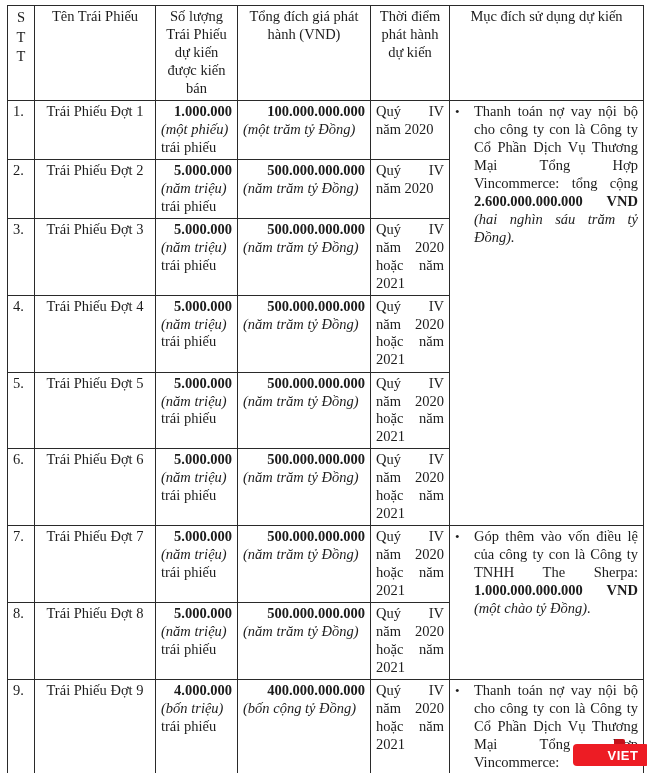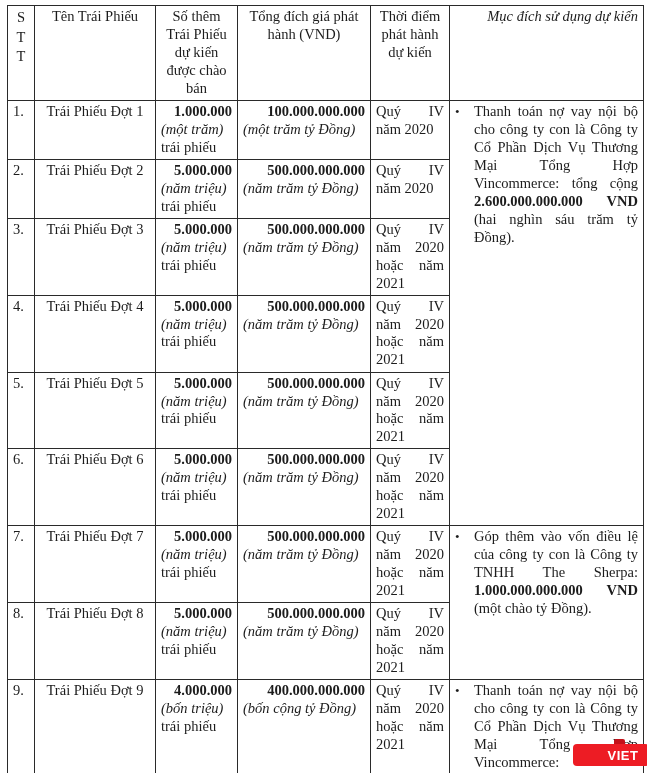--- a/index.html
+++ b/index.html
@@ -22,21 +22,21 @@
   }
   table.bond-table td,table.bond-table th{
     border:1.5px solid #2a2a2a;
     vertical-align:top;
     padding:2px 5px;
     font-weight:normal;
     overflow:hidden;
   }
   th{font-weight:bold;text-align:center;padding-top:4px;}
   th.h-stt{word-break:break-all;line-height:1.35;padding-left:8px;padding-right:8px;}
-  th.h-purpose{text-align:right;padding-left:8px;font-style:italic;}
+  th.h-purpose{text-align:center;padding-left:8px;}
   tr.r-head{height:91px;}
   tr.r1{height:54px;}
   tr.r2{height:55px;}
   tr.r3{height:73px;}
   tr.r4{height:77px;}
   tr.r5{height:70px;}
   tr.r6{height:72px;}
   tr.r7{height:71px;}
   tr.r8{height:72px;}
   tr.r9{height:127px;}
@@ -44,21 +44,21 @@
   td.c-name{padding-left:7px;text-align:center;}
   td.c-qty .num,td.c-par .num{font-weight:bold;display:block;text-align:right;}
   td.c-qty .words,td.c-par .words{font-style:italic;display:block;}
   td.c-qty .unit{display:block;}
   td.c-time{text-align:justify;text-align-last:left;padding-left:7px;padding-right:7px;margin-left:46px;}
   td.c-purpose{padding:4px 4px 2px 7px;}
   .bullet-item{display:flex;}
   .bullet-marker{width:19px;flex:0 0 19px;font-size:13px;padding-top:1px;}
   .bullet-text{flex:1;text-align:justify;text-align-last:left;}
   .bullet-text .amount{font-weight:bold;}
-  .bullet-text .note{}
+  .bullet-text .note{font-style:italic;}
   .viet-badge{
     position:absolute;left:573px;top:744px;
     width:52px;height:22px;
     border-radius:4px;
     display:flex;align-items:center;justify-content:center;
     font-family:"Liberation Sans","DejaVu Sans",sans-serif;
     font-weight:bold;font-size:13px;color:#ffffff;
     letter-spacing:.5px;
     z-index:5;
     padding-left:24px;
@@ -82,32 +82,32 @@
         <col style="width:82px">
     <col style="width:133px">
         <col style="width:79px">
         <col style="width:194px">
   </colgroup>
 
   <tbody>
         <tr class="r-head">
     <th class="h-stt">STT</th>
     <th>Tên Trái Phiếu</th>
-    <th>Số thêm Trái Phiếu dự kiến được chào bán</th>
+    <th>Số lượng Trái Phiếu dự kiến được kiến bán</th>
     <th>Tổng đích giá phát hành (VND)</th>
     <th>Thời điểm phát hành dự kiến</th>
     <th class="h-purpose">Mục đích sử dụng dự kiến</th>
   </tr>
 
   <tr class="r1">
     <td class="c-no">1.</td>
     <td class="c-name">Trái Phiếu Đợt 1</td>
     <td class="c-qty">
       <span class="num">1.000.000</span>
-      <span class="words">(một trăm)</span>
+      <span class="words">(một phiếu)</span>
       <span class="unit">trái phiếu</span>
     </td>
     <td class="c-par">
       <span class="num">100.000.000.000</span>
       <span class="words">(một trăm tỷ Đồng)</span>
     </td>
     <td class="c-time">Quý IV năm 2020</td>
     <td class="c-purpose" rowspan="6">
       <div class="bullet-item">
         <span class="bullet-marker">•</span>

